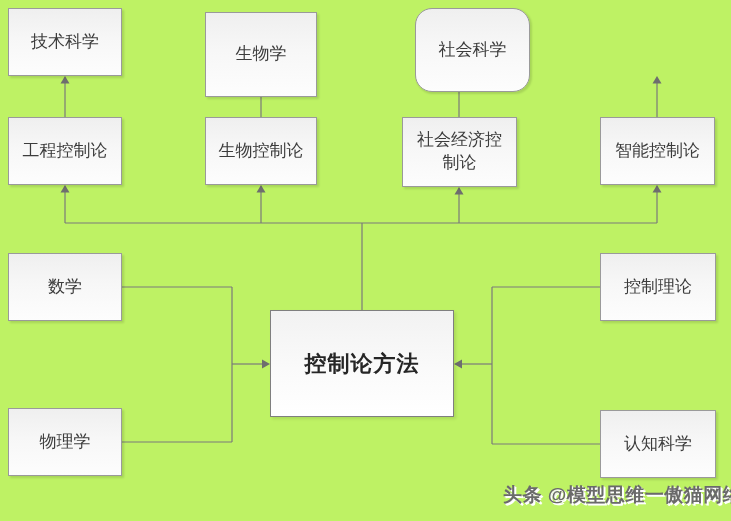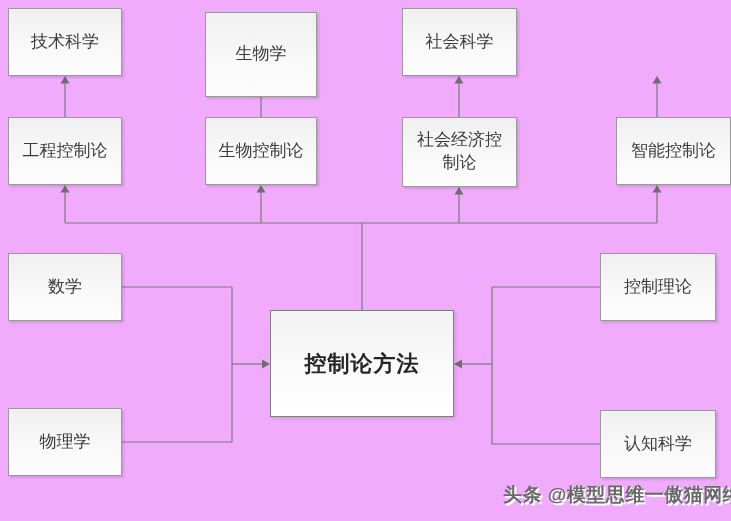--- a/index.html
+++ b/index.html
@@ -1,38 +1,38 @@
 <!DOCTYPE html>
 <html><head>
 <meta charset="utf-8">
 <style>
   html,body{margin:0;padding:0;background:#ffffff;}
   .stage{
-    position:relative;width:731px;height:521px;background:#f0abfc;overflow:hidden;
+    position:relative;width:731px;height:521px;background:#bef264;overflow:hidden;
     font-family:"Liberation Sans","DejaVu Sans",sans-serif;
   }
   .wires{position:absolute;left:0;top:0;width:731px;height:521px;}
   .node{
     position:absolute;display:flex;align-items:center;justify-content:center;
     box-sizing:border-box;border:1px solid #9a9a9a;
     background:linear-gradient(180deg,#efefef 0%,#f7f7f7 45%,#fdfdfd 100%);
     color:#3c3c3c;font-size:17px;text-align:center;line-height:1.35;
     box-shadow:1.5px 1.5px 2px rgba(0,0,0,0.12);
   }
   .pad-wrap{padding:0 10px;}
   
   .r1c1{left:8px;top:8px;width:114px;height:68px;}
   .r1c2{left:205px;top:12px;width:112px;height:85px;}
-  .r1c3{left:402px;top:8px;width:115px;height:68px;}
+  .r1c3{left:415px;top:8px;width:115px;height:84px;border-radius:17px;}
   .r1c4{left:600px;top:8px;width:115px;height:68px;}
   
   .r2c1{left:8px;top:117px;width:114px;height:68px;}
   .r2c2{left:205px;top:117px;width:112px;height:68px;}
   .r2c3{left:402px;top:117px;width:115px;height:70px;}
-  .r2c4{left:616px;top:117px;width:115px;height:68px;}
+  .r2c4{left:600px;top:117px;width:115px;height:68px;}
   
   .lc1{left:8px;top:253px;width:114px;height:68px;}
   .lc2{left:8px;top:330px;width:114px;height:68px;}
   .lc3{left:8px;top:408px;width:114px;height:68px;}
   
   .rc1{left:600px;top:253px;width:116px;height:68px;}
   .rc2{left:600px;top:330px;width:116px;height:68px;}
   .rc3{left:600px;top:410px;width:116px;height:68px;}
   
   .center{

